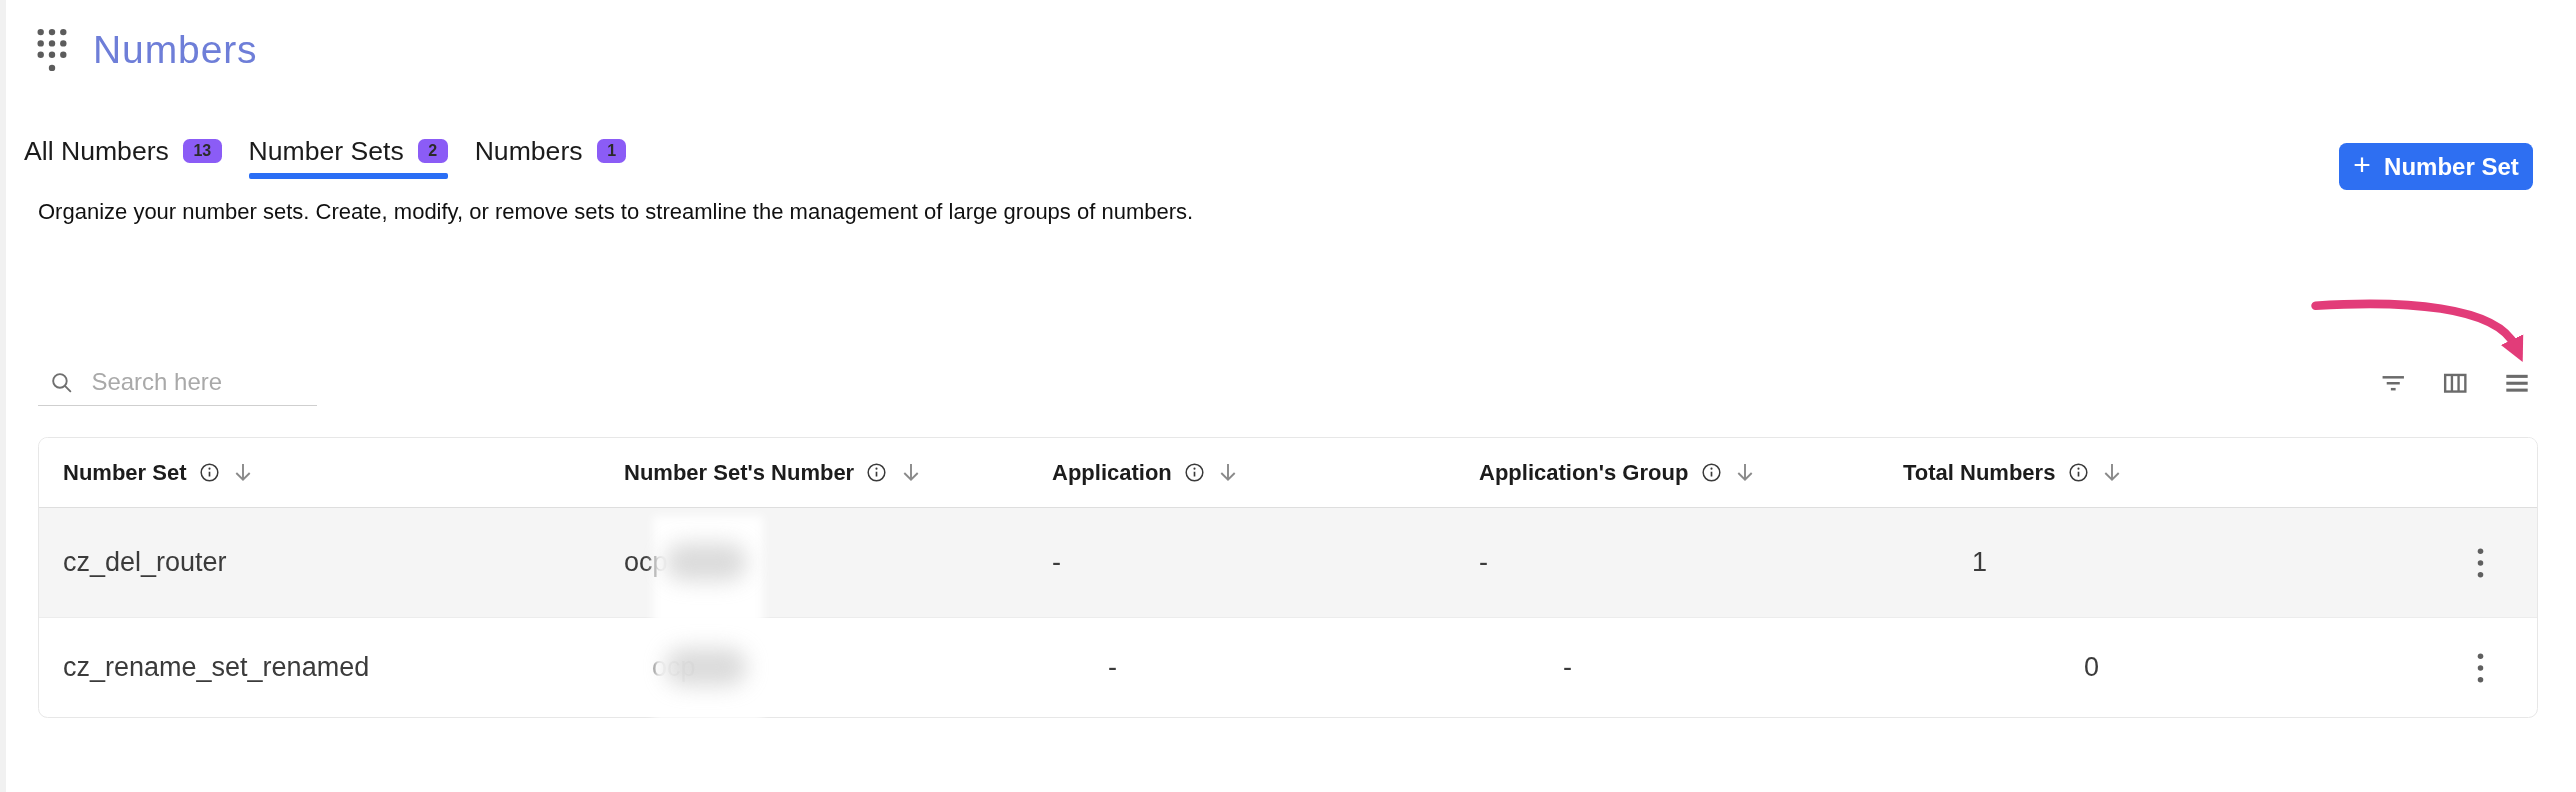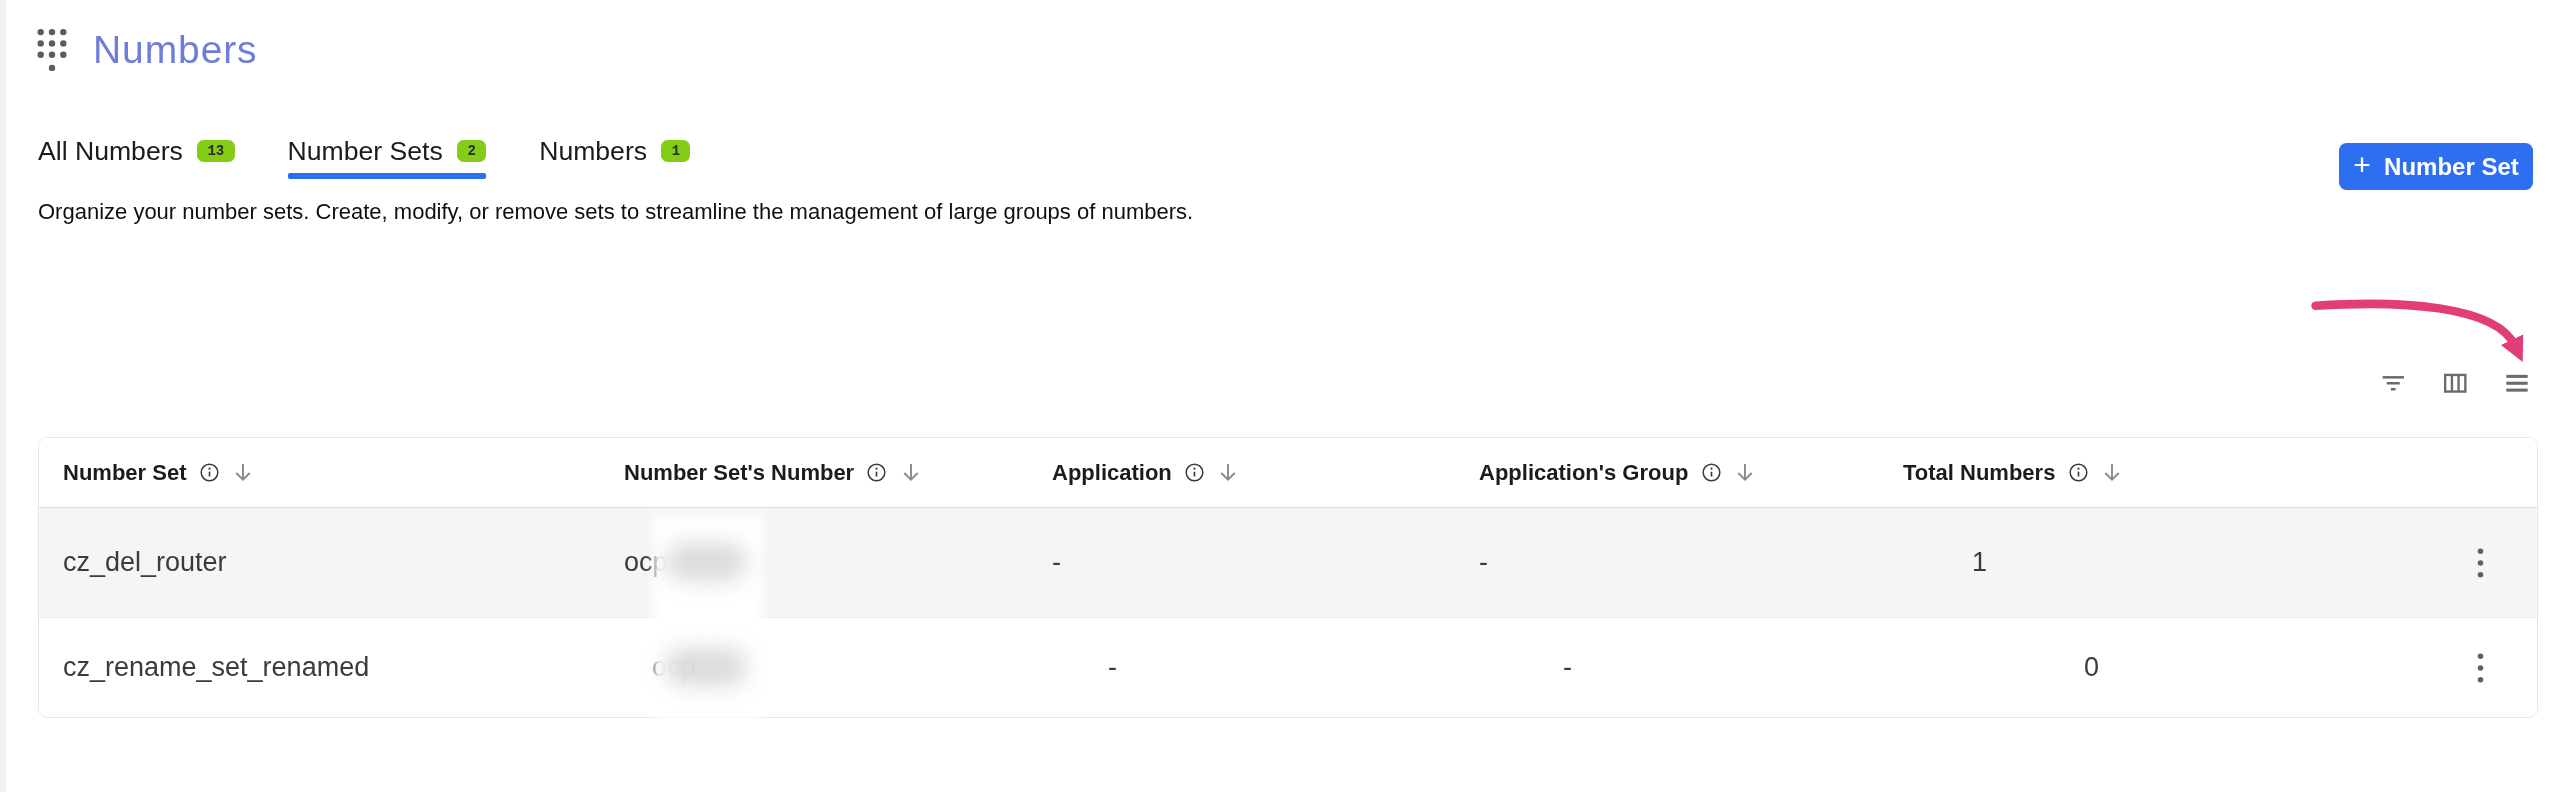--- a/index.html
+++ b/index.html
@@ -8,25 +8,25 @@
   .page { position:relative; width:2576px; height:792px; background:#fff; }
 
   .left-strip { position:absolute; left:0; top:0; width:5.7px; height:792px; background:#f1f1f1; }
 
   
   .app-header { position:absolute; left:36px; top:26.6px; display:flex; align-items:center; gap:25px; }
   .dialpad { width:32px; height:46px; display:block; }
   .page-title { font-size:39px; font-weight:500; color:#6e7ed8; letter-spacing:0.9px; }
 
   
-  .tabs { position:absolute; left:38px; top:129px; display:flex; gap:53px; height:49px; }
+  .tabs { position:absolute; left:24px; top:129px; display:flex; gap:27px; height:49px; }
   .tab { display:flex; align-items:center; gap:14.2px; position:relative; cursor:pointer; height:44px; }
   .tab-label { font-size:26.6px; color:#1b1b1b; font-weight:500; }
-  .tab-badge { background:#84cc16; color:#2b2b2b; font-size:14px; font-weight:700;
-               border-radius:6.6px; padding:3.8px 10.4px; line-height:1;font-family:Liberation Mono, monospace; }
+  .tab-badge { background:#8b5cf6; color:#2b2b2b; font-size:16px; font-weight:700;
+               border-radius:6.6px; padding:3.8px 10.4px; line-height:1; }
   .tab.active::after { content:""; position:absolute; left:0; right:0; bottom:-5.7px; height:5.7px;
                        background:#2a6ef5; border-radius:1.9px; }
 
   .description { position:absolute; left:38px; top:199px; font-size:22px; color:#101010; }
 
   
   .primary-btn { position:absolute; left:2339px; top:143px; width:194px; height:47px;
                  background:#2e6ff2; border:none; border-radius:7.6px; color:#fff;
                  display:flex; align-items:center; justify-content:center; gap:13.3px;
                  font-family:"Liberation Sans", sans-serif; font-size:24px; font-weight:700; cursor:pointer; }
@@ -111,20 +111,27 @@
     </div>
   </div>
 
   <div class="description">Organize your number sets. Create, modify, or remove sets to streamline the management of large groups of numbers.</div>
 
   <button class="primary-btn">
     <span class="plus">+</span>
     <span>Number Set</span>
   </button>
 
+  <div class="search-box">
+    <svg width="25" height="25" viewBox="0 0 24 24">
+      <circle cx="10.5" cy="10.5" r="6.5" fill="none" stroke="#6f6f6f" stroke-width="1.8"></circle>
+      <line x1="15.3" y1="15.3" x2="20.5" y2="20.5" stroke="#6f6f6f" stroke-width="1.8" stroke-linecap="round"></line>
+    </svg>
+    <input class="search-input" type="text" placeholder="Search here" style="">
+  </div>
 
   <div class="table-tools">
     <button class="tool-btn">
       <svg width="28.5" height="28.5" viewBox="0 0 24 24">
         <line x1="3" y1="7" x2="21" y2="7" stroke="#6b6b6b" stroke-width="2.1"></line>
         <line x1="6.5" y1="12" x2="17.5" y2="12" stroke="#6b6b6b" stroke-width="2.1"></line>
         <line x1="10" y1="17" x2="14" y2="17" stroke="#6b6b6b" stroke-width="2.1"></line>
       </svg>
     </button>
     <button class="tool-btn">

